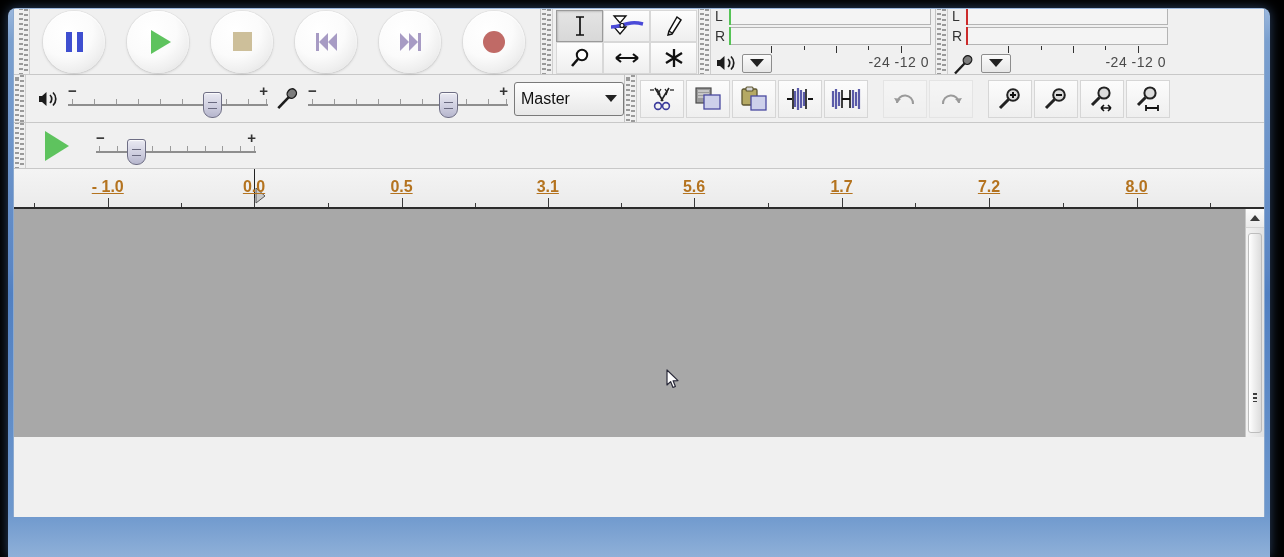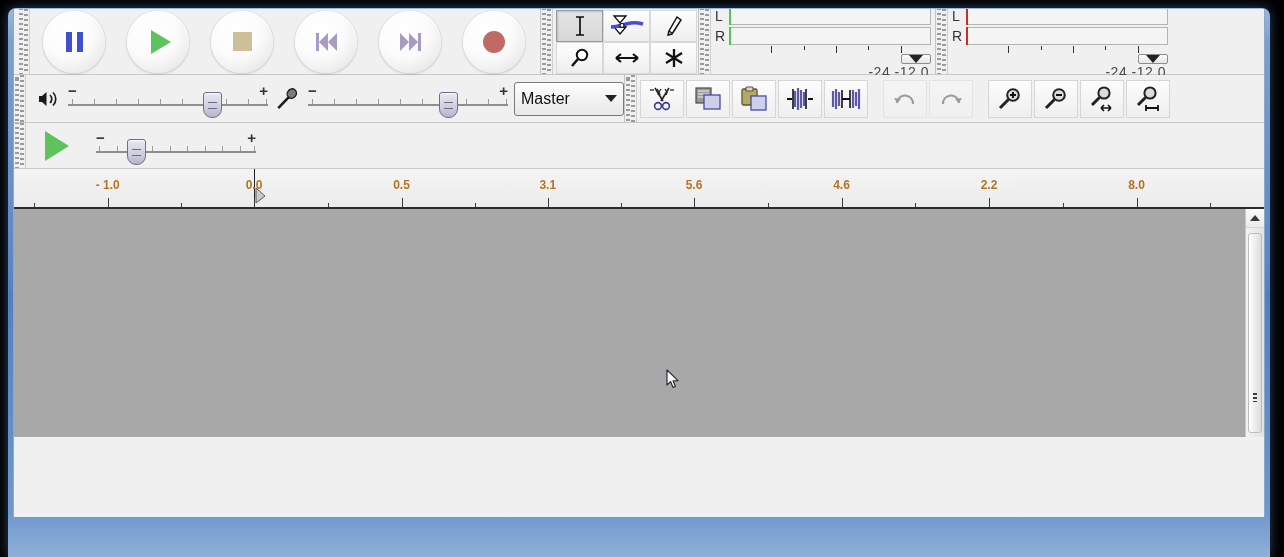--- a/index.html
+++ b/index.html
@@ -140,21 +140,21 @@
   .meter { display: flex; flex-direction: column; padding: 3px 4px 0 2px; width: 222px; }
   .meter-bars { display: flex; flex-direction: column; gap: 1px; }
   .mrow { display: flex; align-items: center; height: 19px; }
   .mlbl { width: 14px; font-size: 14px; color: #333; line-height: 1; }
   .mbar { flex: 1; height: 18px; background: #f4f4f4; border: 1px solid #b4b4b4; position: relative; }
   .mbar::before { content: ""; position: absolute; left: -1px; top: -1px; bottom: -1px; width: 2px; }
   .meter.play .mbar::before { background: #55c355; }
   .meter.rec .mbar::before { background: #cc2b2b; }
   .mticks { position: relative; height: 9px; margin-left: 14px; }
   .mticks i { position: absolute; top: 0; width: 1px; background: #333; }
-  .mfoot { display: flex; align-items: flex-end; height: 26px; margin-top: -1px; flex-direction: column; }
+  .mfoot { display: flex; align-items: flex-start; height: 26px; margin-top: -1px; }
   .mscale { margin-left: auto; font-size: 14px; color: #4a4a4a; letter-spacing: .5px; white-space: nowrap; padding-right: 2px; }
   .mdrop {
     width: 30px; height: 19px; border: 1px solid #8d8d8d; border-radius: 2px;
     background: linear-gradient(to bottom,#fbfbfb,#e6e6e6);
     display: flex; align-items: center; justify-content: center; margin-left: 5px; cursor: pointer;
   }
   .caret { width: 0; height: 0; border-left: 7px solid transparent; border-right: 7px solid transparent; border-top: 8px solid #222; }
 
   
   .slider-wrap { position: relative; width: 200px; height: 40px; display: flex; align-items: center; }
@@ -189,21 +189,21 @@
     display: flex; align-items: center; justify-content: center; cursor: pointer; margin: 0 1px;
   }
   .ebtn.disabled { opacity: .45; }
 
   
   .ruler {
     position: relative; height: 40px;
     background: linear-gradient(to bottom,#f4f4f4,#ebebeb);
     border-bottom: 2px solid #2b2b2b; overflow: hidden;
   }
-  .rlabel { position: absolute; top: 9px; font-size: 12px; font-weight: bold; color: #b4731f; transform: translateX(-50%); white-space: nowrap; }
+  .rlabel { position: absolute; top: 9px; font-size: 16px; font-weight: bold; color: #b4731f; transform: translateX(-50%); white-space: nowrap; text-decoration: underline; }
   .rtick { position: absolute; bottom: 0; width: 1px; background: #3a3a3a; }
   .rtick.maj { height: 9px; } .rtick.min { height: 4px; }
   .playhead { position: absolute; top: 0; width: 1px; height: 100%; background: #222; }
   .ph-cursor { position: absolute; width: 12px; height: 18px; }
 
   
   .trackarea { position: relative; height: 228px; background: #a8a8a8; }
   .mouse-cursor { position: absolute; width: 14px; height: 21px; pointer-events: none; }
   .vscroll {
     position: absolute; right: 0; top: 0; width: 19px; height: 100%;
@@ -575,24 +575,24 @@
             <div class="rtick min" style="left: 25.1%;"></div>
             <div class="rlabel" style="left: 31%;">0.5</div>
             <div class="rtick maj" style="left: 31%;"></div>
             <div class="rtick min" style="left: 36.85%;"></div>
             <div class="rlabel" style="left: 42.7%;">3.1</div>
             <div class="rtick maj" style="left: 42.7%;"></div>
             <div class="rtick min" style="left: 48.55%;"></div>
             <div class="rlabel" style="left: 54.4%;">5.6</div>
             <div class="rtick maj" style="left: 54.4%;"></div>
             <div class="rtick min" style="left: 60.3%;"></div>
-            <div class="rlabel" style="left: 66.2%;">4.6</div>
+            <div class="rlabel" style="left: 66.2%;">1.7</div>
             <div class="rtick maj" style="left: 66.2%;"></div>
             <div class="rtick min" style="left: 72.1%;"></div>
-            <div class="rlabel" style="left: 78%;">2.2</div>
+            <div class="rlabel" style="left: 78%;">7.2</div>
             <div class="rtick maj" style="left: 78%;"></div>
             <div class="rtick min" style="left: 83.9%;"></div>
             <div class="rlabel" style="left: 89.8%;">8.0</div>
             <div class="rtick maj" style="left: 89.8%;"></div>
             <div class="rtick min" style="left: 1.6%;"></div>
             <div class="rtick min" style="left: 95.7%;"></div>
           </div>
 
      <div class="trackarea">
        <svg class="mouse-cursor" id="mcursor" viewBox="0 0 14 21" style="left: 652px; top: 160px;">

